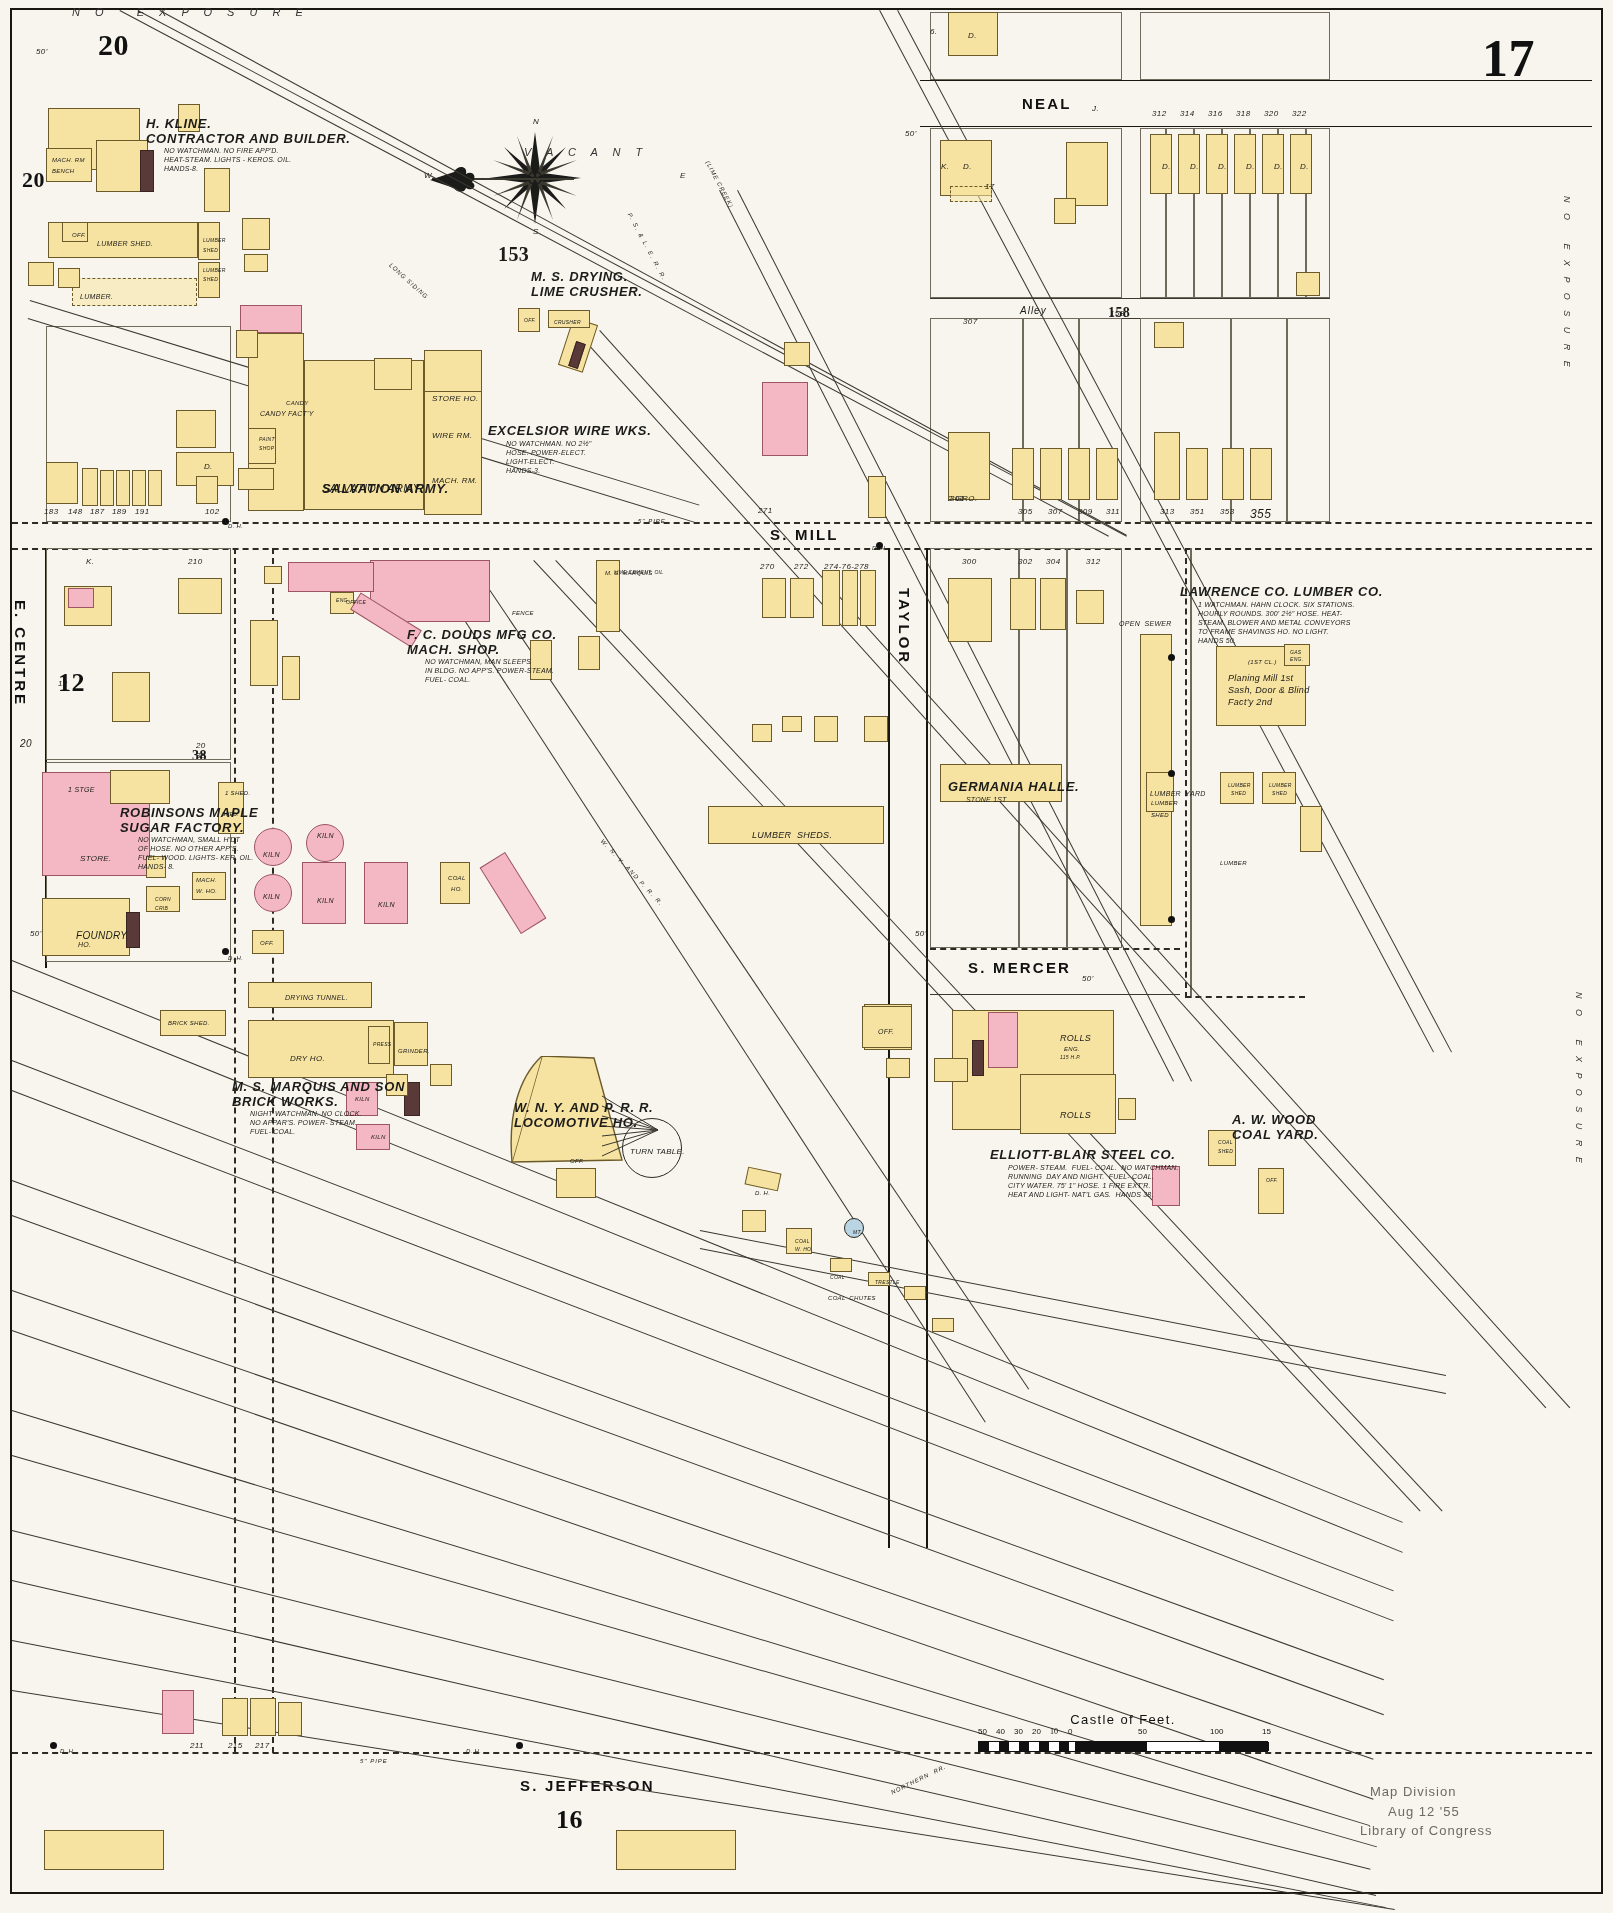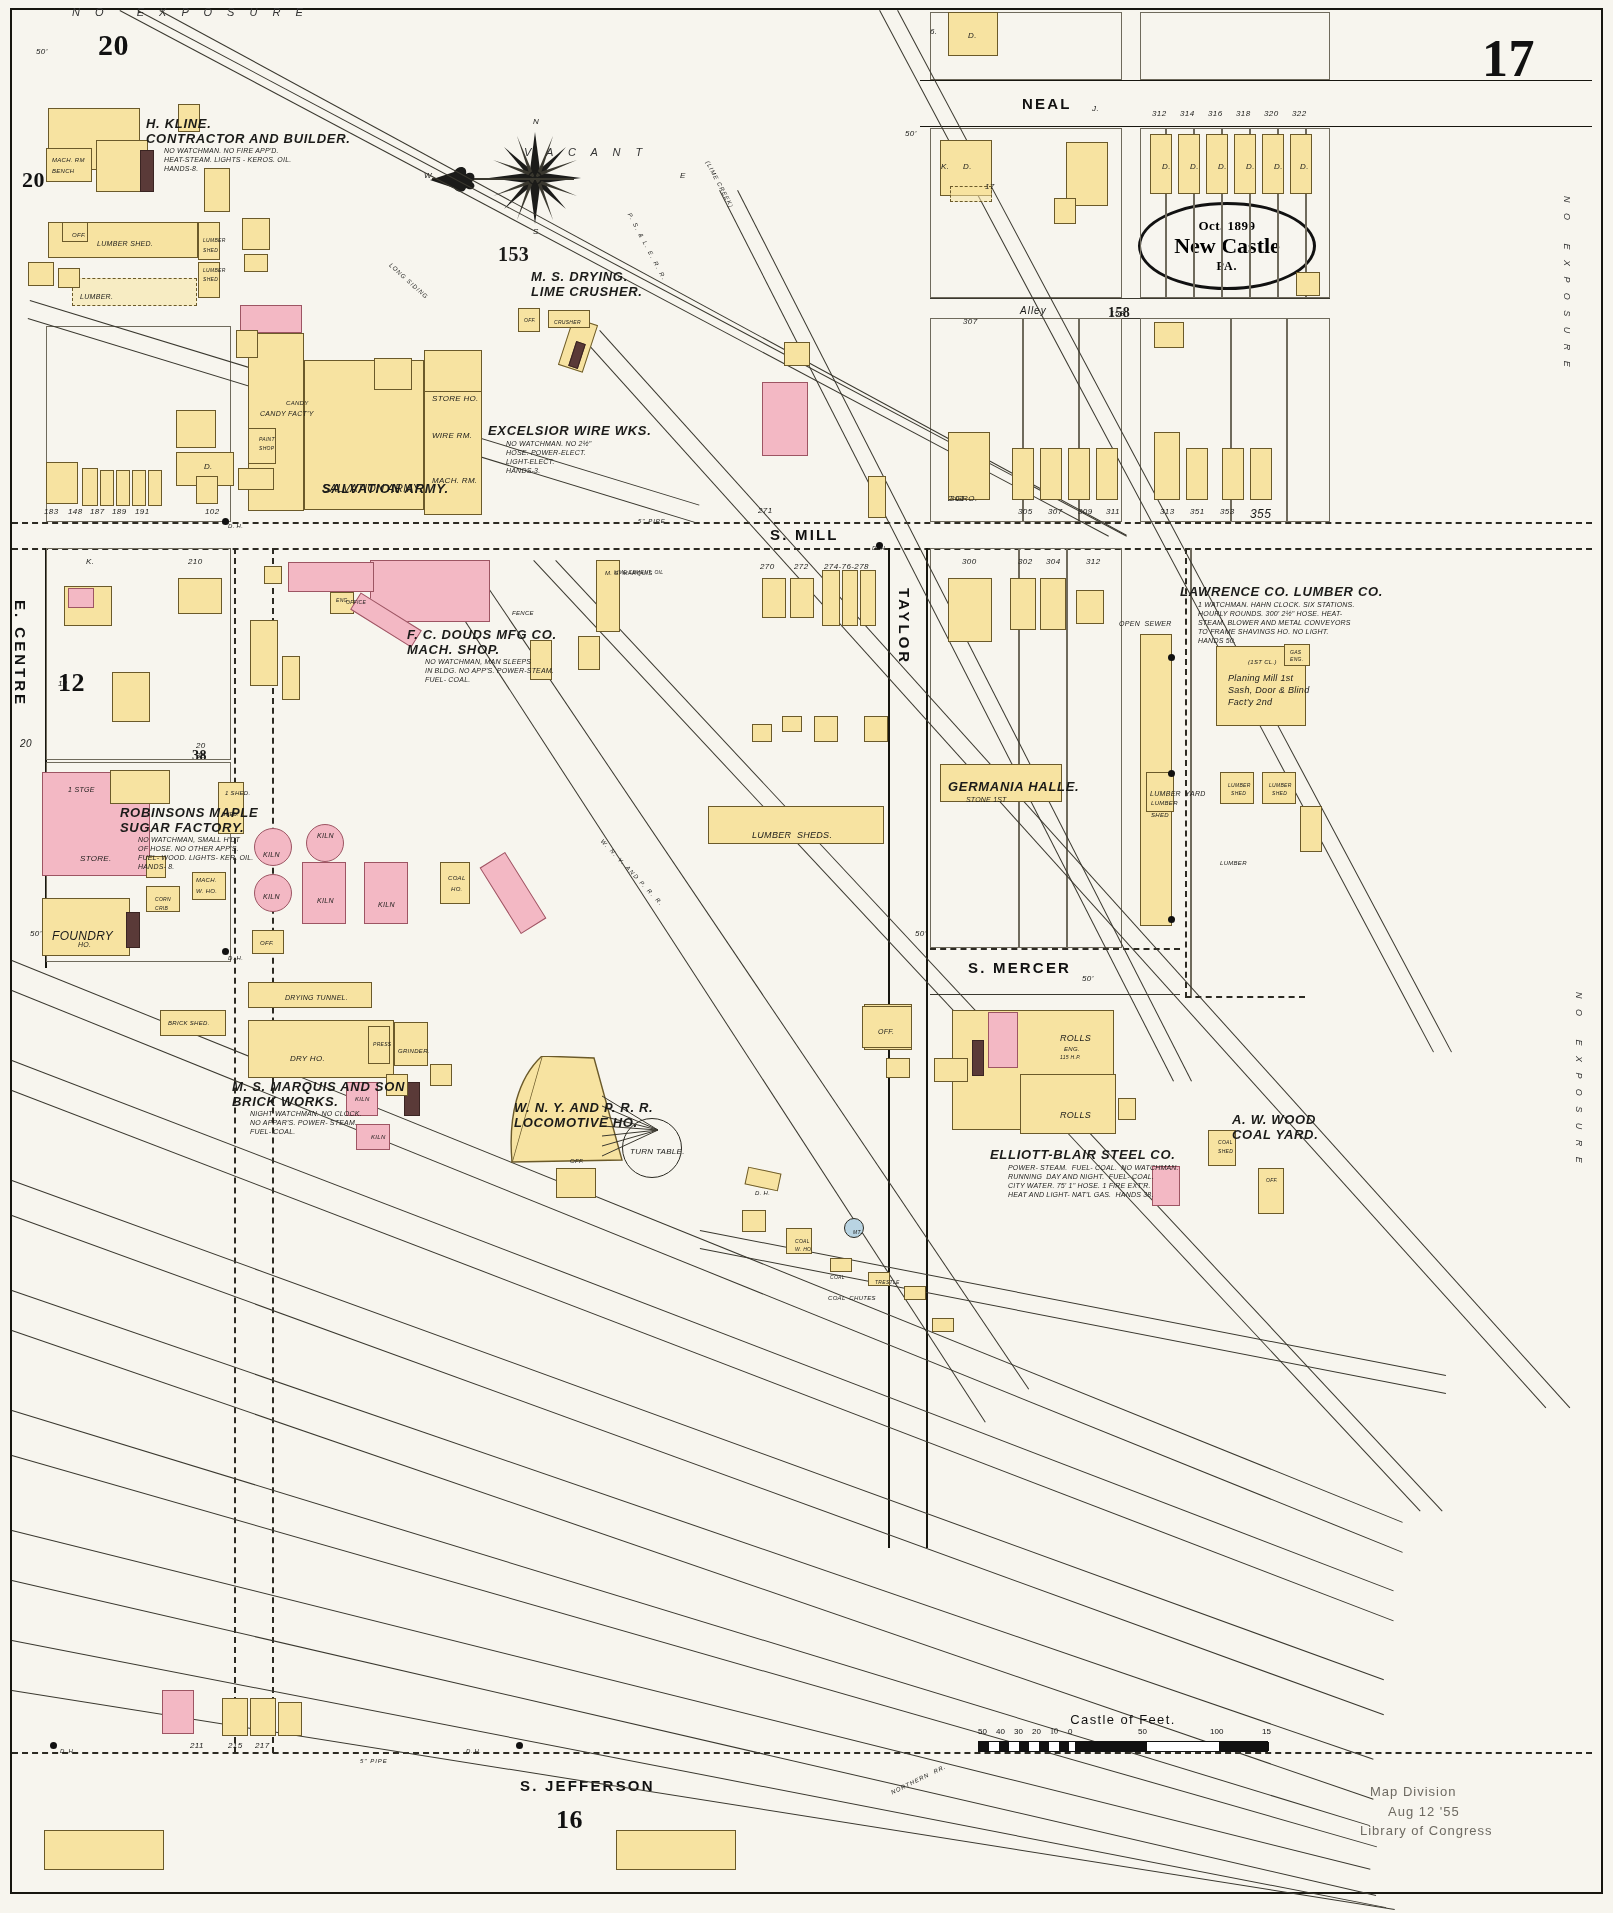--- a/index.html
+++ b/index.html
@@ -147,25 +147,20 @@
   <div class="lbl" style="left:533px;top:228px;font-size:8px;font-style:italic;">S</div>
   <div class="lbl" style="left:424px;top:172px;font-size:8px;font-style:italic;">W</div>
   <div class="lbl" style="left:680px;top:172px;font-size:8px;font-style:italic;">E</div>
 
   <div class="line hline" style="left:432px;top:178px;width:142px;height:2px;"></div>
   <svg class="abs" style="left:428px;top:162px;" width="60" height="36" viewBox="0 0 60 36">
     <polygon points="2,18 26,10 34,18 26,26" fill="#1b1b19"></polygon>
     <path d="M26,10 C30,2 40,4 38,12 C44,8 50,14 44,20 C50,24 44,30 38,26 C36,32 28,30 26,26 Z" fill="#1b1b19"></path>
   </svg>
 
-  <div id="cartouche">
-    <div class="c1">Oct. 1899</div>
-    <div class="c2">New Castle</div>
-    <div class="c3">PA.</div>
-  </div>
 
   <div class="lbl street" style="left:1022px;top:96px;">NEAL</div>
   <div class="lbl street" style="left:770px;top:527px;">S. MILL</div>
   <div class="lbl street" style="left:968px;top:960px;">S. MERCER</div>
   <div class="lbl street" style="left:520px;top:1778px;">S. JEFFERSON</div>
   <div class="lbl street" style="left:28px;top:600px;transform:rotate(90deg);transform-origin:0 0;letter-spacing:3px;">E. CENTRE</div>
   <div class="lbl street" style="left:912px;top:588px;transform:rotate(90deg);transform-origin:0 0;letter-spacing:3px;">TAYLOR</div>
   <div class="lbl" style="left:1020px;top:305px;font-size:10px;font-style:italic;letter-spacing:1px;">Alley</div>
 
   <div class="dashline" style="left:12px;top:522px;width:1580px;"></div>
@@ -466,21 +461,21 @@
       <div class="lbl ital" style="left: 203px; top: 268px; font-size: 5px; letter-spacing: 0.3px;">LUMBER</div>
       <div class="lbl ital" style="left: 203px; top: 277px; font-size: 5px; letter-spacing: 0.3px;">SHED</div>
       <div class="lbl ital" style="left: 52px; top: 157px; font-size: 6px; letter-spacing: 0.3px;">MACH. RM</div>
       <div class="lbl ital" style="left: 52px; top: 168px; font-size: 6px; letter-spacing: 0.3px;">BENCH</div>
       <div class="lbl ital" style="left: 72px; top: 232px; font-size: 6px; letter-spacing: 0.3px;">OFF.</div>
       <div class="lbl ital" style="left: 432px; top: 395px; font-size: 8px; letter-spacing: 0.3px;">STORE HO.</div>
       <div class="lbl ital" style="left: 432px; top: 432px; font-size: 8px; letter-spacing: 0.3px;">WIRE RM.</div>
       <div class="lbl ital" style="left: 432px; top: 477px; font-size: 8px; letter-spacing: 0.3px;">MACH. RM.</div>
       <div class="lbl ital" style="left: 322px; top: 482px; font-size: 11px; letter-spacing: 0.3px;">SALVATION ARMY.</div>
       <div class="lbl ital" style="left: 80px; top: 855px; font-size: 8px; letter-spacing: 0.3px;">STORE.</div>
-      <div class="lbl ital" style="left: 52px; top: 930px; font-size: 12px; letter-spacing: 0.3px;">FOUNDRY</div>
+      <div class="lbl ital" style="left: 76px; top: 930px; font-size: 10px; letter-spacing: 0.3px;">FOUNDRY</div>
       <div class="lbl ital" style="left: 78px; top: 941px; font-size: 7px; letter-spacing: 0.3px;">HO.</div>
       <div class="lbl ital" style="left: 68px; top: 786px; font-size: 7px; letter-spacing: 0.3px;">1 STGE</div>
       <div class="lbl ital" style="left: 168px; top: 1020px; font-size: 6px; letter-spacing: 0.3px;">BRICK SHED.</div>
       <div class="lbl ital" style="left: 285px; top: 994px; font-size: 7px; letter-spacing: 0.3px;">DRYING TUNNEL.</div>
       <div class="lbl ital" style="left: 290px; top: 1055px; font-size: 8px; letter-spacing: 0.3px;">DRY HO.</div>
       <div class="lbl ital" style="left: 398px; top: 1048px; font-size: 6px; letter-spacing: 0.3px;">GRINDER.</div>
       <div class="lbl ital" style="left: 373px; top: 1042px; font-size: 5px; letter-spacing: 0.3px;">PRESS</div>
       <div class="lbl ital" style="left: 263px; top: 851px; font-size: 7px; letter-spacing: 0.3px;">KILN</div>
       <div class="lbl ital" style="left: 317px; top: 832px; font-size: 7px; letter-spacing: 0.3px;">KILN</div>
       <div class="lbl ital" style="left: 263px; top: 893px; font-size: 7px; letter-spacing: 0.3px;">KILN</div>

